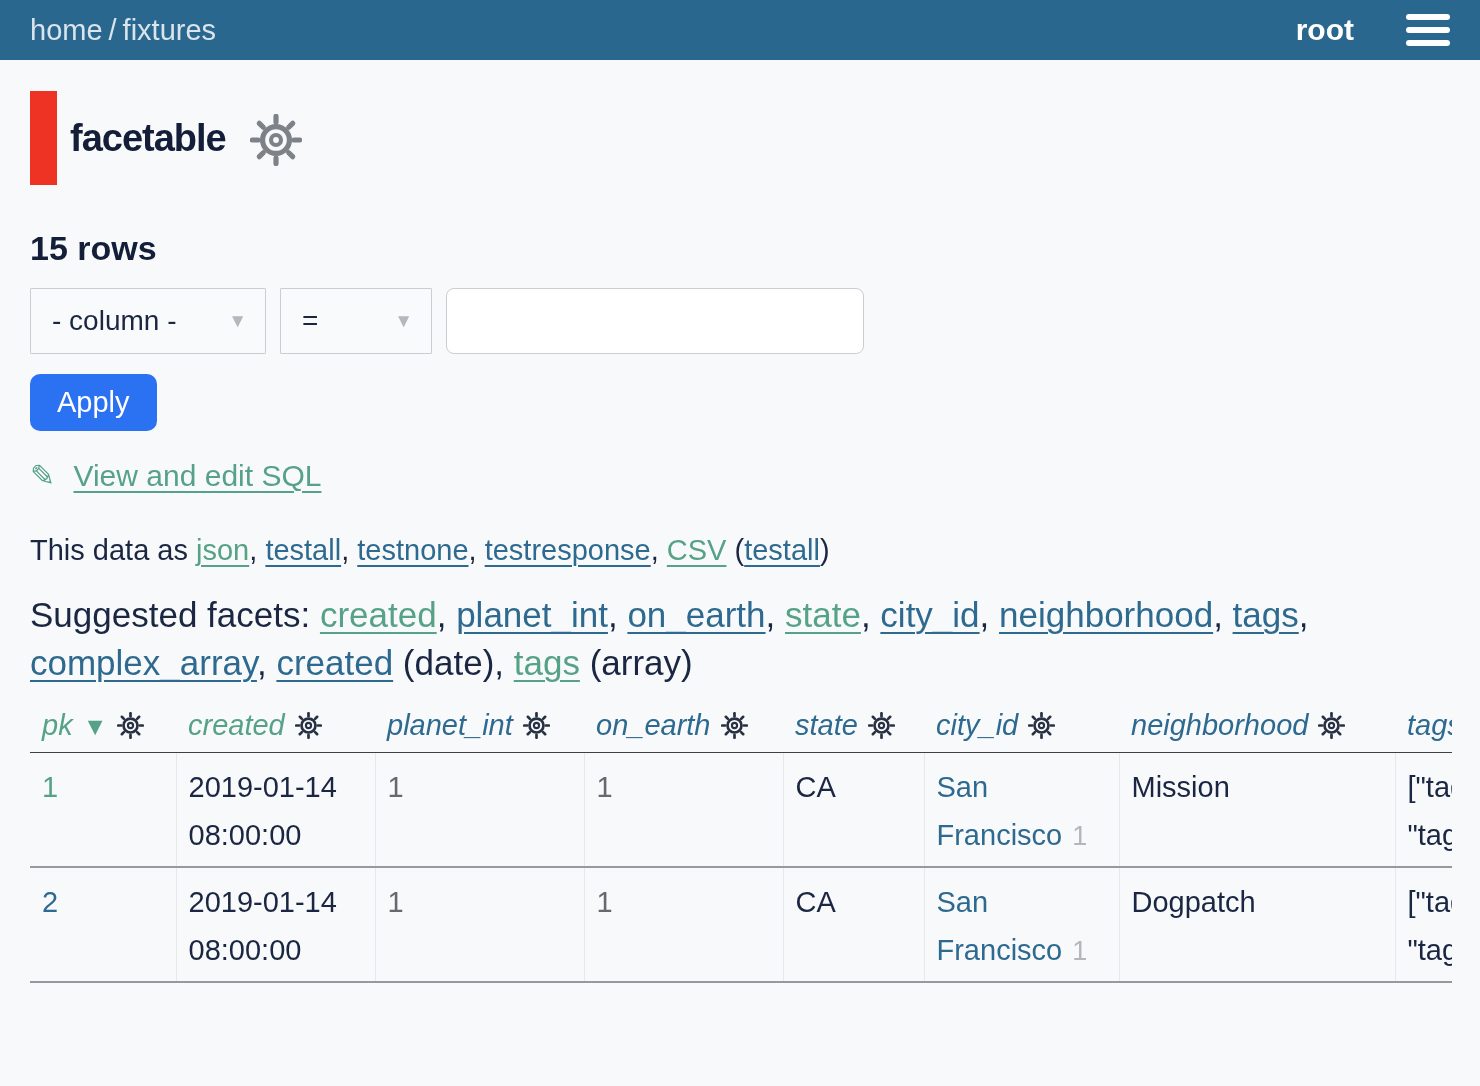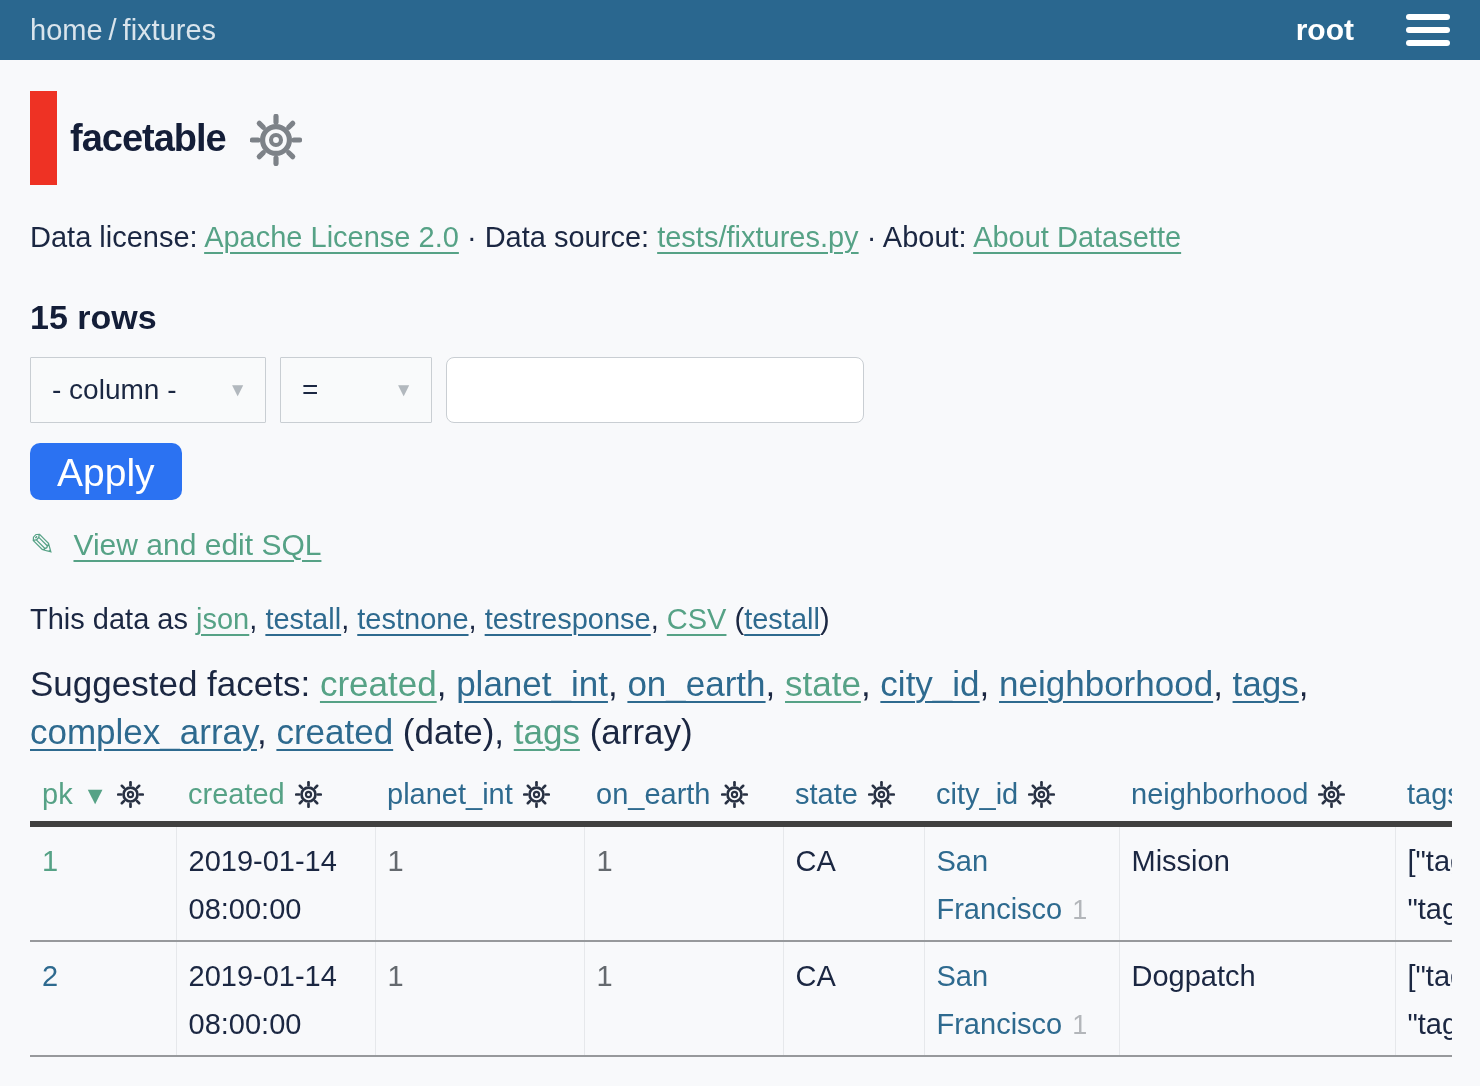--- a/index.html
+++ b/index.html
@@ -53,36 +53,36 @@
   .select.op  { width: 152px; }
   .caret { color: #b2b8be; font-size: 19px; margin-left: 12px; }
   .filter-input {
     width: 418px; height: 66px; background: #fff; border: 1px solid #c9ced3;
     border-radius: 8px; font-size: 28px; padding: 0 16px;
     font-family: "Liberation Sans", "DejaVu Sans", sans-serif;
   }
   .apply-row { margin-top: 20px; }
   .apply {
     height: 57px; padding: 8px 27px; background: #2b72f2; color: #fff;
-    border: 0; border-radius: 10px; font-size: 39px; cursor: pointer;
+    border: 0; border-radius: 10px; font-size: 29px; cursor: pointer;
     font-family: "Liberation Sans", "DejaVu Sans", sans-serif;
   }
 
   .sql-row { margin: 27px 0 0; font-size: 30px; }
   .pencil { color: #56a286; font-size: 30px; margin-right: 10px; }
 
   .export-row { margin: 41px 0 0; font-size: 29px; }
   .facets-row { margin: 24px 0 0; font-size: 35px; line-height: 48px; }
 
   
   .table-wrap { margin-top: 20px; width: 1422px; overflow: hidden; }
   table { width: 1575px; table-layout: fixed; border-collapse: collapse; font-size: 29px; }
   th {
     font-weight: 400; text-align: left; padding: 2px 12px 10px;
-    border-bottom: 6px solid #404040; white-space: nowrap; font-size: 29px;
+    border-bottom: 1px solid #404040; white-space: nowrap; font-size: 29px; font-style: italic;
   }
   th a { text-decoration: none; cursor: pointer; }
   .sort { color: #56a286; font-size: 25px; margin-left: 10px; }
   th .th-gear { width: 27px; height: 27px; margin-left: 10px; vertical-align: -4px; color: #283143; cursor: pointer; }
   td {
     vertical-align: top; padding: 10px 12px 6px; line-height: 48px;
     border-bottom: 2px solid #97999c; overflow: hidden;
   }
   td + td { border-left: 1px solid #e6e8eb; }
   td a { text-decoration: none; cursor: pointer; }
@@ -118,30 +118,20 @@
           <line x1="17.87" y1="17.87" x2="19.71" y2="19.71"></line>
           <line x1="12.00" y1="20.30" x2="12.00" y2="22.90"></line>
           <line x1="6.13" y1="17.87" x2="4.29" y2="19.71"></line>
           <line x1="3.70" y1="12.00" x2="1.10" y2="12.00"></line>
           <line x1="6.13" y1="6.13" x2="4.29" y2="4.29"></line>
           <line x1="12.00" y1="3.70" x2="12.00" y2="1.10"></line>
           <line x1="17.87" y1="6.13" x2="19.71" y2="4.29"></line>
         </svg></span>
   </div>
 
-  <p class="meta">
-    <span>Data license:</span>
-    <a class="lnk green">Apache License 2.0</a>
-    <span>·</span>
-    <span>Data source:</span>
-    <a class="lnk green">tests/fixtures.py</a>
-    <span>·</span>
-    <span>About:</span>
-    <a class="lnk green">About Datasette</a>
-  </p>
 
   <h2 class="rowcount">15 rows</h2>
 
   <div class="filter-row">
     <div class="select col">
       <span>- column -</span>
       <span class="caret">▼</span>
     </div>
     <div class="select op">
       <span>=</span>

